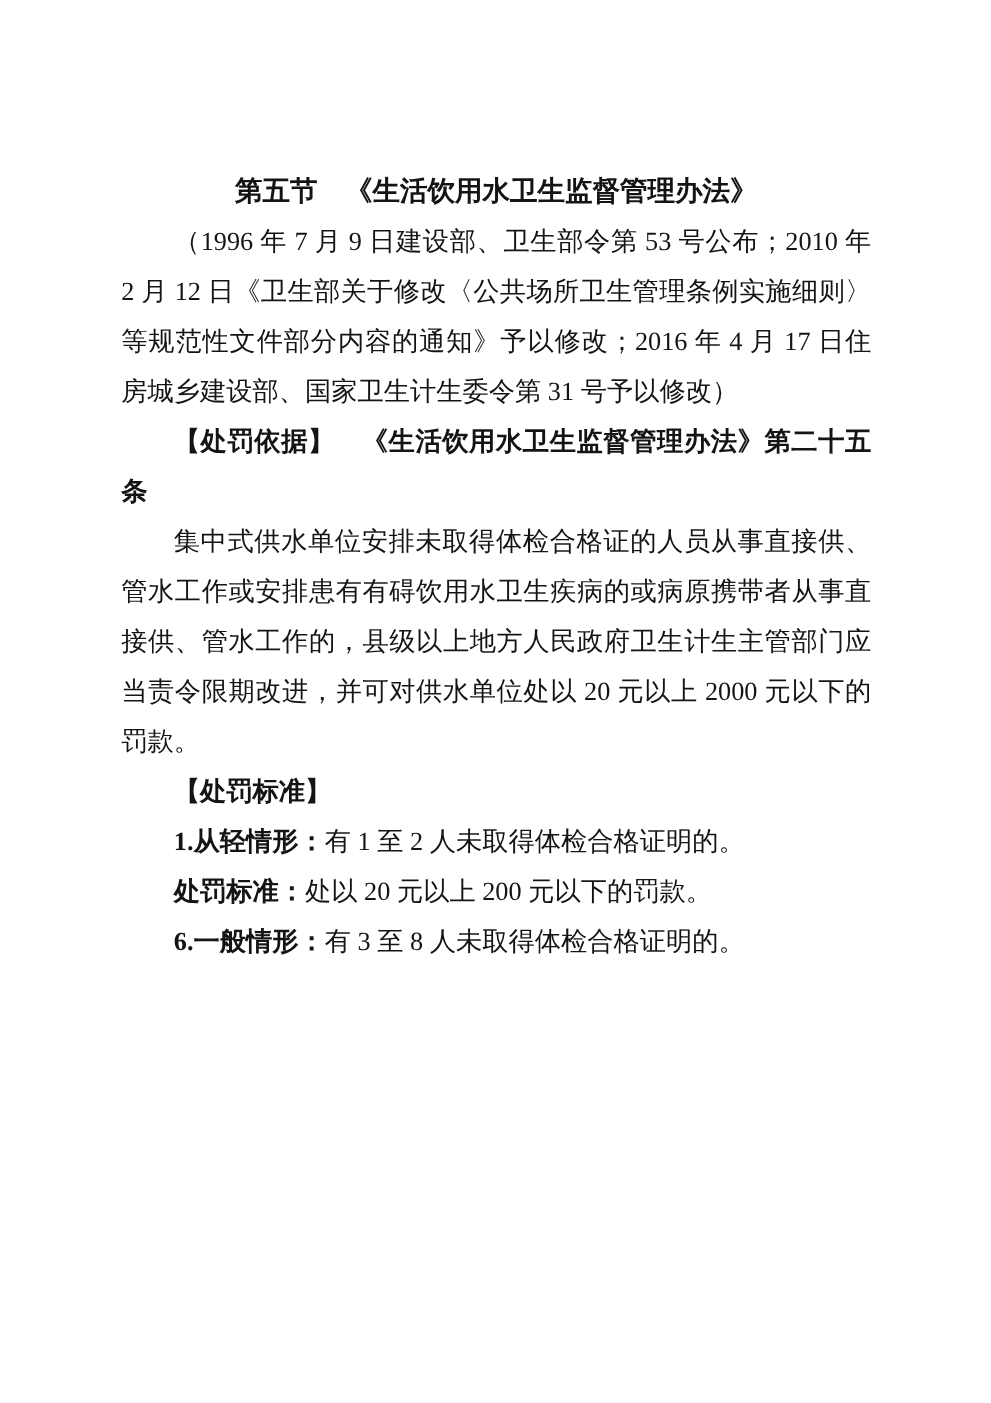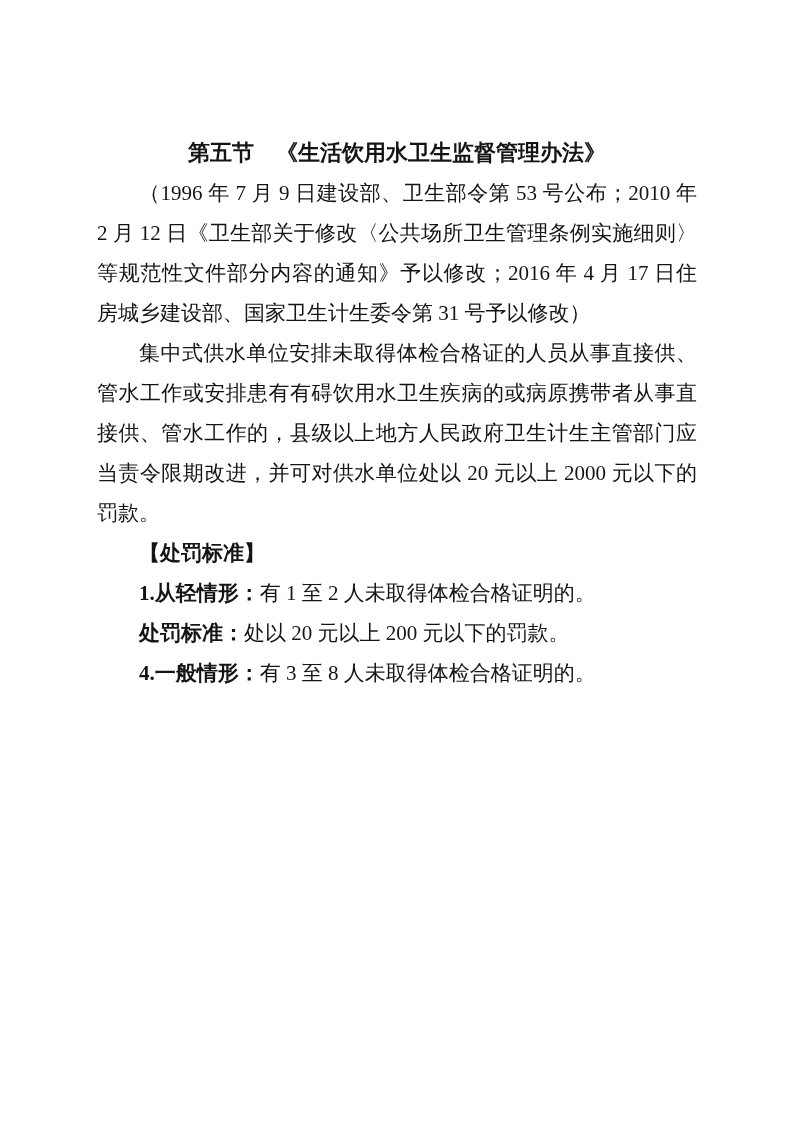--- a/index.html
+++ b/index.html
@@ -63,34 +63,35 @@
 <body>
 
 <div class="page">
   <div class="content">
 
     <h1 class="doc-title">第五节　《生活饮用水卫生监督管理办法》</h1>
 
     <p>（1996 年 7 月 9 日建设部、卫生部令第 53 号公布；2010 年 2 月 12 日《卫生部关于修改〈公共场所卫生管理条例实施细则〉等规范性文件部分内容的通知》予以修改；2016 年 4 月 17 日住房城乡建设部、国家卫生计生委令第 31 号予以修改）</p>
 
 
+    <p class="bold-line">【处罚依据】　《生活饮用水卫生监督管理办法》第二十五条</p>
 
     <p>集中式供水单位安排未取得体检合格证的人员从事直接供、管水工作或安排患有有碍饮用水卫生疾病的或病原携带者从事直接供、管水工作的，县级以上地方人民政府卫生计生主管部门应当责令限期改进，并可对供水单位处以 20 元以上 2000 元以下的罚款。</p>
 
     <p class="bold-line">【处罚标准】</p>
 
     <p>
       <span class="item-label">1.从轻情形：</span><span>有 1 至 2 人未取得体检合格证明的。</span>
     </p>
 
     <p>
       <span class="item-label">处罚标准：</span><span>处以 20 元以上 200 元以下的罚款。</span>
     </p>
 
     <p>
-      <span class="item-label">4.一般情形：</span><span>有 3 至 8 人未取得体检合格证明的。</span>
+      <span class="item-label">6.一般情形：</span><span>有 3 至 8 人未取得体检合格证明的。</span>
     </p>
 
 
   </div>
 
   <div class="page-number">196</div>
 </div>
 
 </body></html>

